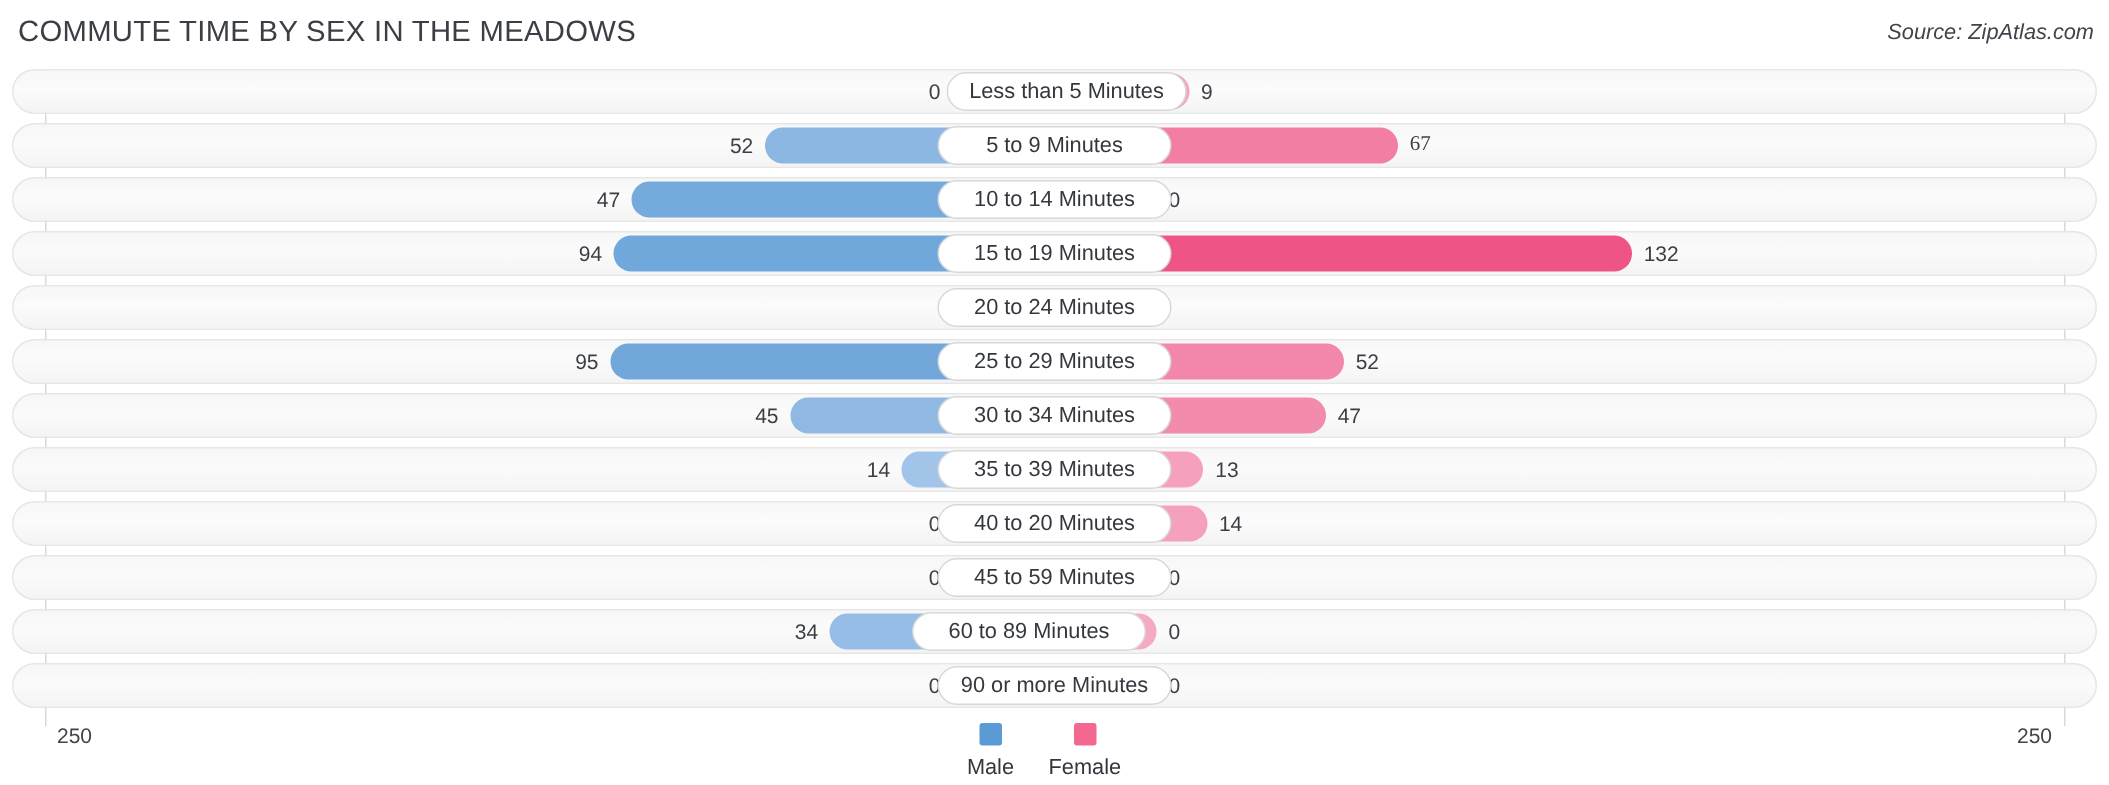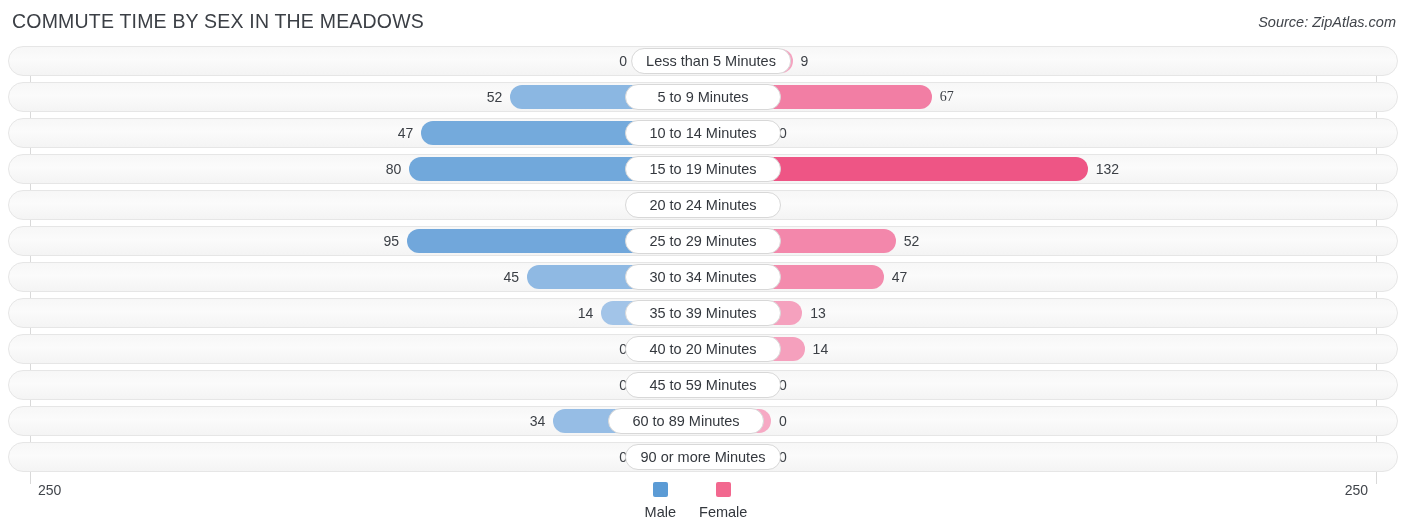--- a/index.html
+++ b/index.html
@@ -226,21 +226,21 @@
           <div class="val val-male" style="right: 984.6px;">47</div>
           <div class="val val-female" style="left: 771px;">0</div>
         </div>
         <div class="pill" style="left: 695px; min-width: 156px;">10 to 14 Minutes</div>
       </div>
       <div class="row">
         <div class="track"></div>
         <div class="bars">
           <div class="bar bar-male" style="left: 401.4px; width: 293.6px; background: rgb(113, 168, 219);"></div>
           <div class="bar bar-female" style="left: 695px; width: 384.8px; background: rgb(238, 85, 133);"></div>
-          <div class="val val-male" style="right: 996.6px;">80</div>
+          <div class="val val-male" style="right: 996.6px;">94</div>
           <div class="val val-female" style="left: 1087.8px;">132</div>
         </div>
         <div class="pill" style="left: 695px; min-width: 156px;">15 to 19 Minutes</div>
       </div>
       <div class="row">
         <div class="track"></div>
         <div class="pill" style="left: 695px; min-width: 156px;">20 to 24 Minutes</div>
       </div>
       <div class="row">
         <div class="track"></div>

